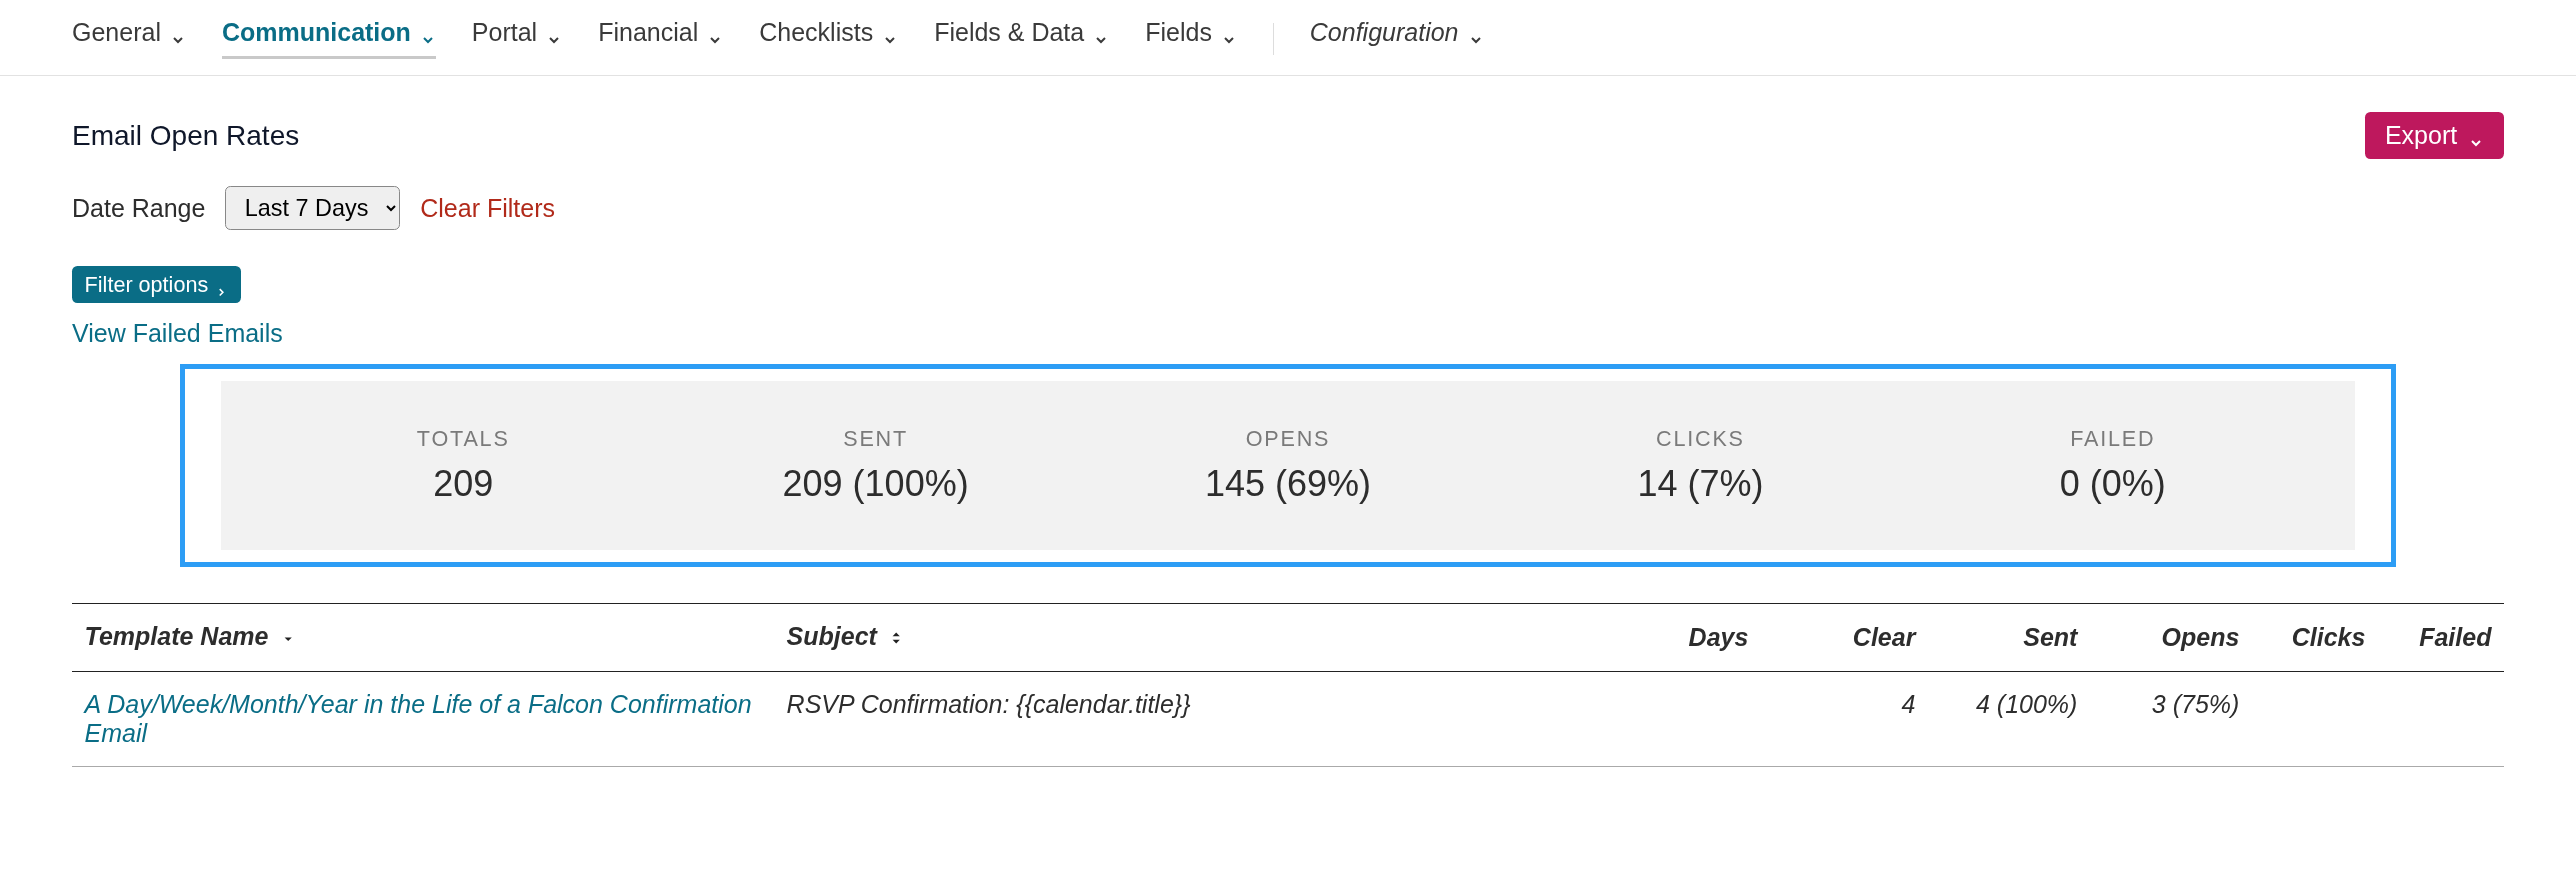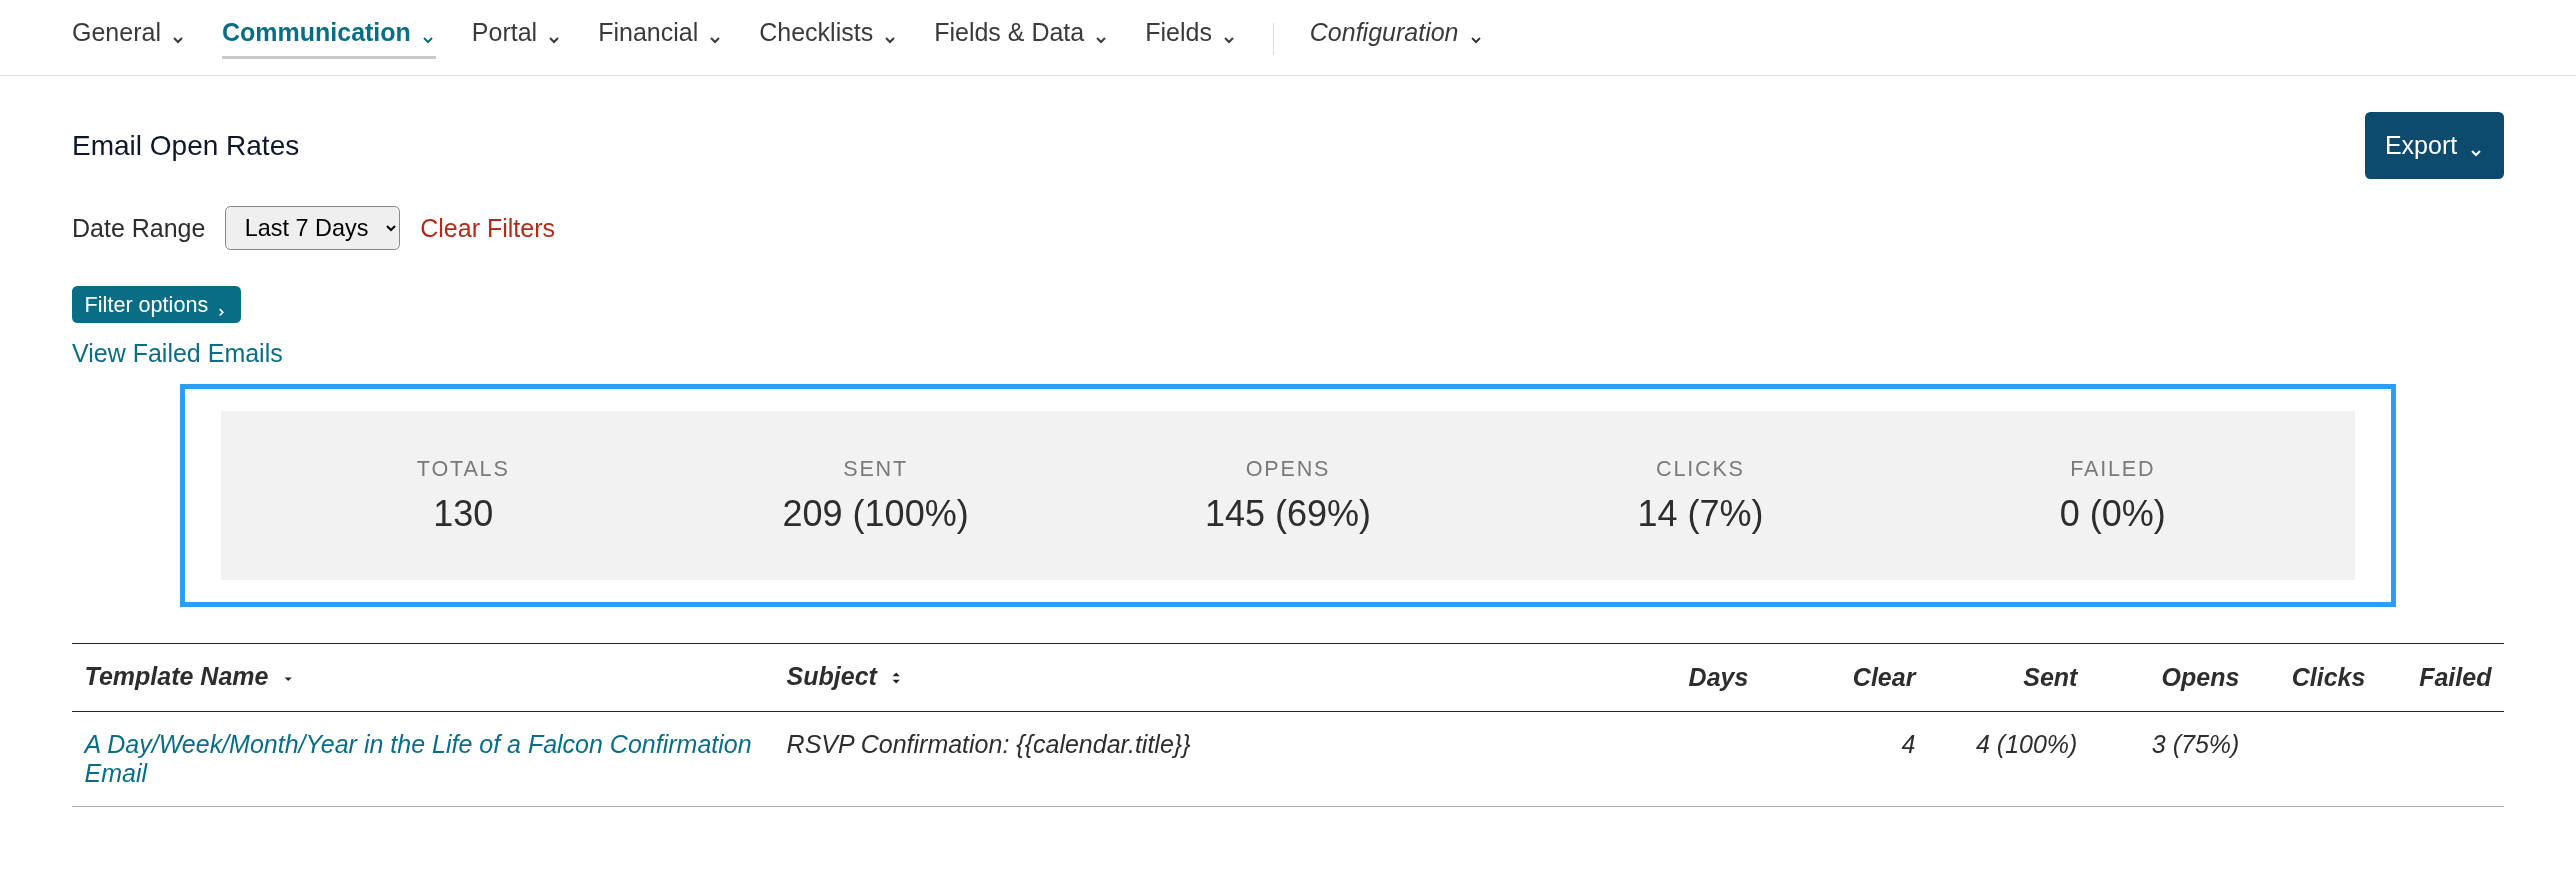--- a/index.html
+++ b/index.html
@@ -58,24 +58,24 @@
     justify-content: space-between;
     align-items: center;
     margin-bottom: 27px;
   }
   .page-title {
     font-size: 28px;
     color: #0f172a;
     font-weight: 500;
   }
   .export-btn {
-    background: #0c4a6e;
+    background: #be185d;
     color: #fff;
     font-size: 25px;
-    padding: 19px 20px;
+    padding: 9px 20px;
     border-radius: 5.4px;
     display: flex;
     align-items: center;
     gap: 10.8px;
     cursor: pointer;
     border: none;
   }
 
   .filter-row {
     display: flex;
@@ -121,21 +121,21 @@
     font-size: 25px;
     cursor: pointer;
     margin-bottom: 16px;
     display: block;
     width: fit-content;
   }
 
   
   .stats-outer {
     border: 5.4px solid #2d9df5;
-    padding: 22px 36px;
+    padding: 12px 36px;
     margin: 1px 108px 36px 108px;
   }
   .stats-inner {
     background: #f2f2f2;
     display: flex;
     justify-content: space-around;
     align-items: center;
     padding: 45px 36px;
   }
   .stat {
@@ -271,21 +271,21 @@
         </svg></span>
   </button>
 
   <a class="view-failed">View Failed Emails</a>
 
   
   <div class="stats-outer">
     <div class="stats-inner">
       <div class="stat">
         <div class="stat-label">TOTALS</div>
-        <div class="stat-value">130</div>
+        <div class="stat-value">209</div>
       </div>
       <div class="stat">
         <div class="stat-label">SENT</div>
         <div class="stat-value">209 (100%)</div>
       </div>
       <div class="stat">
         <div class="stat-label">OPENS</div>
         <div class="stat-value">145 (69%)</div>
       </div>
       <div class="stat">

